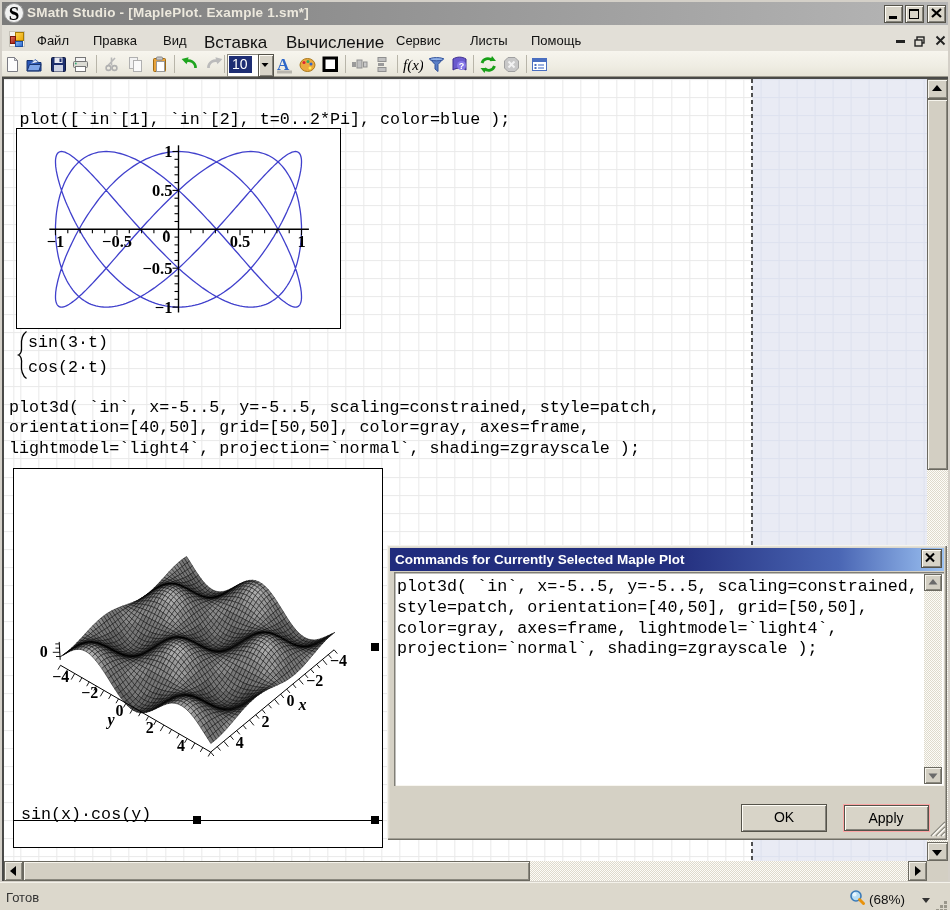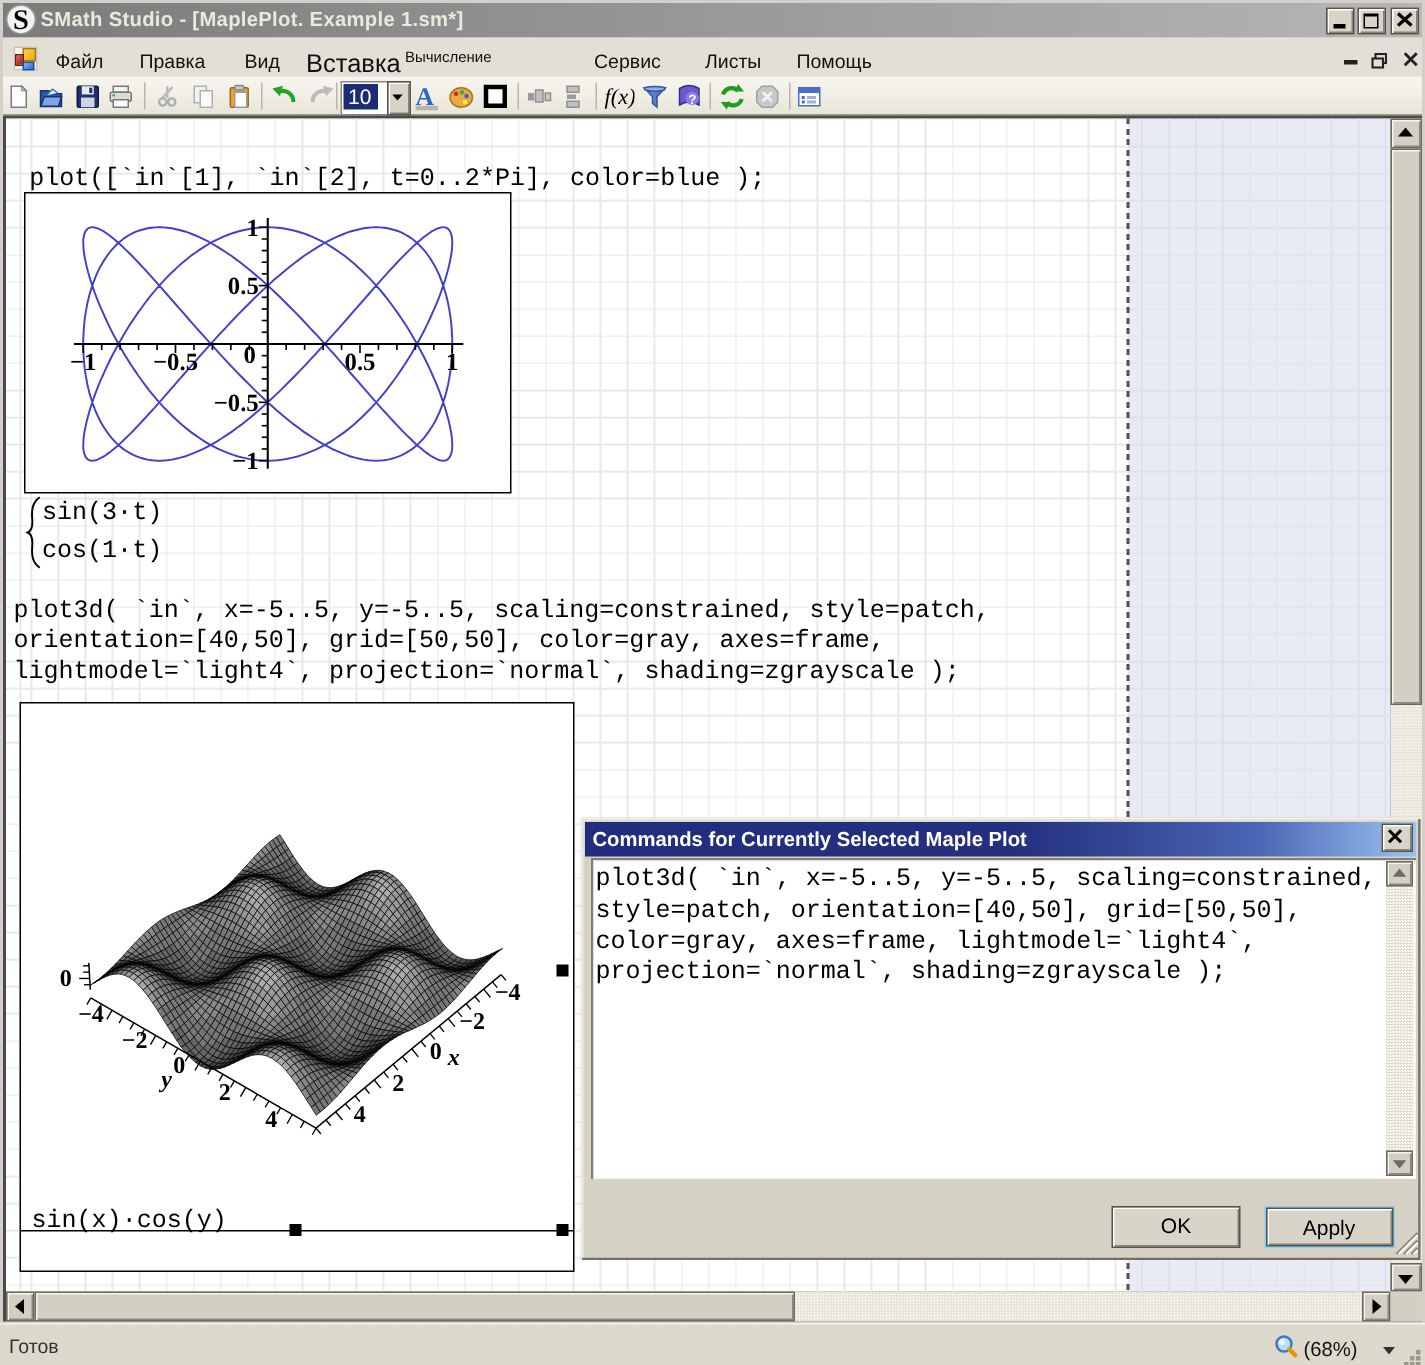--- a/index.html
+++ b/index.html
@@ -36,21 +36,21 @@
 <div class="abs" style="left:2px;top:25px;width:946px;height:26px;background:#e2dfd7"></div>
 <div class="abs" style="left:9px;top:31px;width:14px;height:14px;background:#f4f3ef;border:1px solid #c6c3ba">
     <div style="position:absolute;left:5px;top:0px;width:7px;height:7px;background:linear-gradient(135deg,#ffd34e,#e8a80c);border:1px solid #a87b00"></div>
     <div style="position:absolute;left:0px;top:4px;width:4px;height:6px;background:linear-gradient(135deg,#e06a5a,#9e1d10);border:1px solid #7a150a"></div>
     <div style="position:absolute;left:5px;top:9px;width:6px;height:4px;background:linear-gradient(135deg,#7fb2f2,#2f6cd0);border:1px solid #1d4fa0"></div>
   </div>
 <div class="abs" style="left:37px;top:33px;font-size:13px;color:#111">Файл</div>
 <div class="abs" style="left:93px;top:33px;font-size:13px;color:#111">Правка</div>
 <div class="abs" style="left:163px;top:33px;font-size:13px;color:#111">Вид</div>
 <div class="abs" style="left:204px;top:33px;font-size:17px;color:#111">Вставка</div>
-<div class="abs" style="left:270px;top:33px;font-size:10px;color:#111">Вычисление</div>
+<div class="abs" style="left:286px;top:33px;font-size:17px;color:#111">Вычисление</div>
 <div class="abs" style="left:396px;top:33px;font-size:13px;color:#111">Сервис</div>
 <div class="abs" style="left:470px;top:33px;font-size:13px;color:#111">Листы</div>
 <div class="abs" style="left:531px;top:33px;font-size:13px;color:#111">Помощь</div>
 <div class="abs" style="left:896px;top:40px;width:9px;height:2.5px;background:#222"></div>
 <div class="abs" style="left:914px;top:33px;width:11px;height:11px"><svg width="11" height="11">
       <rect x="3" y="1" width="7" height="6" fill="none" stroke="#222" stroke-width="1.4"></rect>
       <rect x="1" y="4" width="7" height="6" fill="#e2dfd7" stroke="#222" stroke-width="1.4"></rect>
     </svg></div>
 <div class="abs" style="left:935px;top:32px;width:11px;height:11px"><svg width="11" height="11">
       <path d="M1.5 1.5l8 8M9.5 1.5l-8 8" stroke="#222" stroke-width="1.9"></path>
@@ -224,21 +224,21 @@
       <text x="155.5" y="28.0" font-family="Liberation Serif" font-size="16.5" font-weight="bold" fill="#000" text-anchor="end">1</text>
       <text x="155.5" y="66.9" font-family="Liberation Serif" font-size="16.5" font-weight="bold" fill="#000" text-anchor="end">0.5</text>
       <text x="155.5" y="144.7" font-family="Liberation Serif" font-size="16.5" font-weight="bold" fill="#000" text-anchor="end">−0.5</text>
       <text x="155.5" y="183.6" font-family="Liberation Serif" font-size="16.5" font-weight="bold" fill="#000" text-anchor="end">−1</text>
     </svg>
   </div>
 <div class="abs" style="left:16px;top:330px;width:12px;height:50px"><svg width="12" height="50">
       <path d="M10.5 1.5C5.5 5 5 10 5.5 16c.4 5-.5 8-3 9 2.5 1 3.4 4 3 9-.5 6 0 11 5 14.5" fill="none" stroke="#000" stroke-width="1.3"></path>
     </svg></div>
 <div class="abs mono" style="left:28px;top:332.5px">sin(3·t)</div>
-<div class="abs mono" style="left:28px;top:357.5px">cos(1·t)</div>
+<div class="abs mono" style="left:28px;top:357.5px">cos(2·t)</div>
 <div class="abs mono" style="left:9px;top:397.5px;line-height:20.7px">plot3d( `in`, x=-5..5, y=-5..5, scaling=constrained, style=patch,
 orientation=[40,50], grid=[50,50], color=gray, axes=frame,
 lightmodel=`light4`, projection=`normal`, shading=zgrayscale );</div>
 <div class="abs" style="left:13px;top:467.5px;width:368px;height:378px;background:#fff;border:1.2px solid #000">
     <svg width="368" height="352" viewBox="0 0 368 352" style="position:absolute;left:0;top:0">
       <g stroke="#000" stroke-width="0.48" stroke-linejoin="round">
         <path d="M172.6 87.5L170.1 89.1L173.1 93.9L175.6 92.2Z" fill="#777"></path>
         <path d="M175.6 92.2L173.1 93.9L176.0 98.8L178.5 96.9Z" fill="#777"></path>
         <path d="M170.1 89.1L167.6 90.9L170.6 95.7L173.1 93.9Z" fill="#777"></path>
         <path d="M178.5 96.9L176.0 98.8L179.0 103.6L181.4 101.6Z" fill="#777"></path>
@@ -2642,21 +2642,21 @@
 color=gray, axes=frame, lightmodel=`light4`,
 projection=`normal`, shading=zgrayscale );</div>
 <div class="abs checker" style="left:923.5px;top:573.5px;width:18px;height:210px"></div>
 <div class="abs scroll-face" style="left:923.5px;top:573.5px;width:18px;height:17px;box-sizing:border-box"><svg width="16" height="15">
       <path d="M8 4l4.5 5.5h-9z" fill="#6a6a6a"></path>
     </svg></div>
 <div class="abs scroll-face" style="left:923.5px;top:766.5px;width:18px;height:17px;box-sizing:border-box"><svg width="16" height="15">
       <path d="M8 11L3.5 5.5h9z" fill="#6a6a6a"></path>
     </svg></div>
 <div class="abs btn3" style="left:741px;top:803.5px;width:84px;height:26.5px;text-align:center;line-height:25px;font-size:14px;color:#000">OK</div>
-<div class="abs" style="left:842.5px;top:803.5px;width:87px;height:28px;background:#7dd3fc;padding:0">
+<div class="abs" style="left:842.5px;top:803.5px;width:87px;height:28px;background:#fca5a5;padding:0">
     <div class="btn3" style="position:absolute;left:1px;top:1px;width:83px;height:24px;text-align:center;line-height:24px;font-size:14px;color:#000">Apply</div>
   </div>
 <div class="abs" style="left:929px;top:820px;width:17px;height:17px"><svg width="17" height="17">
       <path d="M16 2L2 16M16 7L7 16M16 12l-4 4" stroke="#8a887e" stroke-width="1.6"></path>
       <path d="M16 3.5L3.5 16M16 8.5L8.5 16M16 13.5L13.5 16" stroke="#fdfcf6" stroke-width="1.2"></path>
     </svg></div>
 <div class="abs" style="left:0px;top:882px;width:950px;height:28px;background:#dcd8cc;border-top:1px solid #f4f2ea"></div>
 <div class="abs" style="left:6px;top:890px;font-size:13px;color:#333">Готов</div>
 <div class="abs" style="left:849px;top:889px;width:17px;height:17px"><svg width="17" height="17">
       <circle cx="7" cy="7" r="5" fill="#b8ddf4" stroke="#3a7ab8" stroke-width="1.6"></circle>

